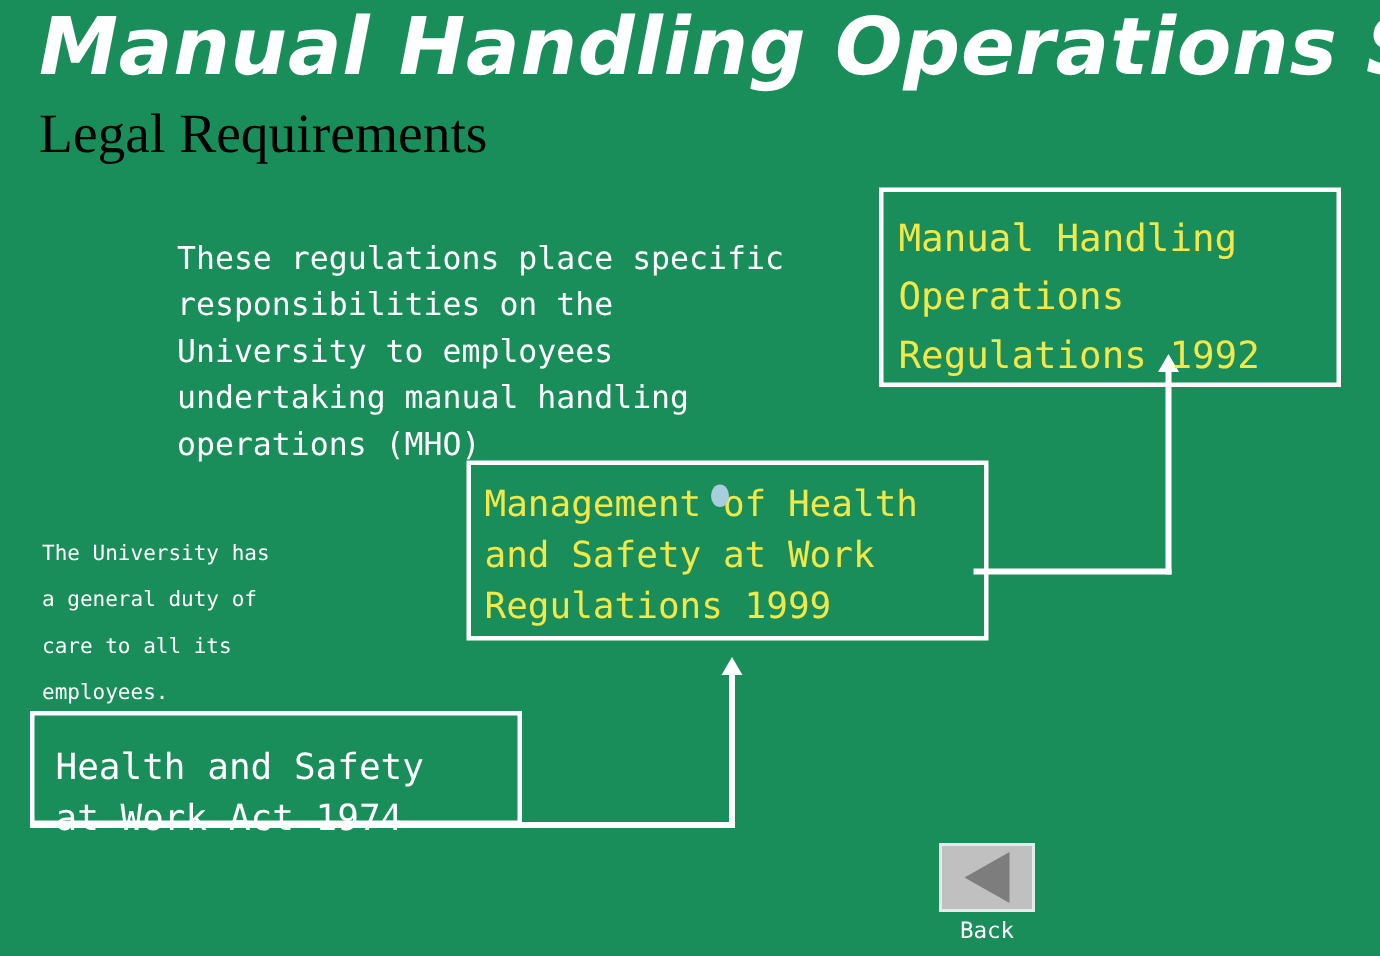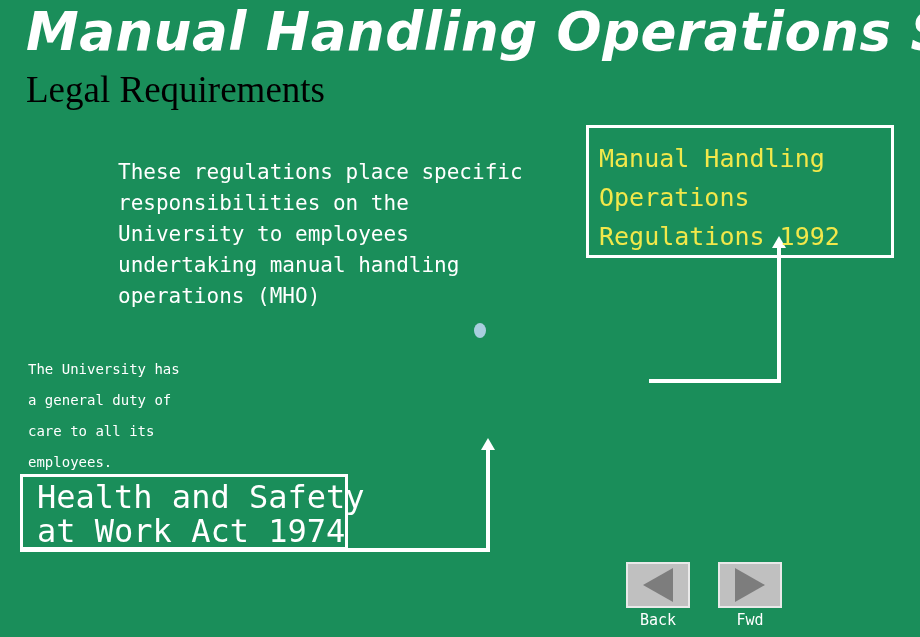--- a/index.html
+++ b/index.html
@@ -96,23 +96,23 @@
     font-size: 24px;
     line-height: 34px;
     padding: 9px 0 0 9px;
   }
   #box-hasawa {
     left: 20px;
     top: 474px;
     width: 328px;
     height: 76px;
     color: #ffffff;
-    font-size: 32px;
+    font-size: 24px;
     line-height: 34px;
-    padding: 3px 0 0 14px;
+    padding: 17px 0 0 14px;
   }
 
   
   .connector {
     position: absolute;
     z-index: 1;
   }
   .conn-seg {
     position: absolute;
     background: #ffffff;
@@ -223,38 +223,35 @@
 
   <div class="body-text" id="para-duty">The University has
 a general duty of
 care to all its
 employees.</div>
 
   <div class="callout" id="box-mho">Manual Handling
 Operations
 Regulations 1992</div>
 
+  <div class="callout" id="box-mhsw">Management of Health
+and Safety at Work
+Regulations 1999</div>
 
   <div class="callout" id="box-hasawa">Health and Safety
 at Work Act 1974</div>
 
   <div id="cursor-dot"></div>
 
   <div id="navbar">
 
     <div class="nav-btn">
       <div class="nav-face">
         <div class="tri-left"></div>
       </div>
       <div class="nav-label">Back</div>
     </div>
 
-    <div class="nav-btn">
-      <div class="nav-face">
-        <div class="tri-right"></div>
-      </div>
-      <div class="nav-label">Fwd</div>
-    </div>
 
 
   </div>
 
 </div>
 
 </body></html>

